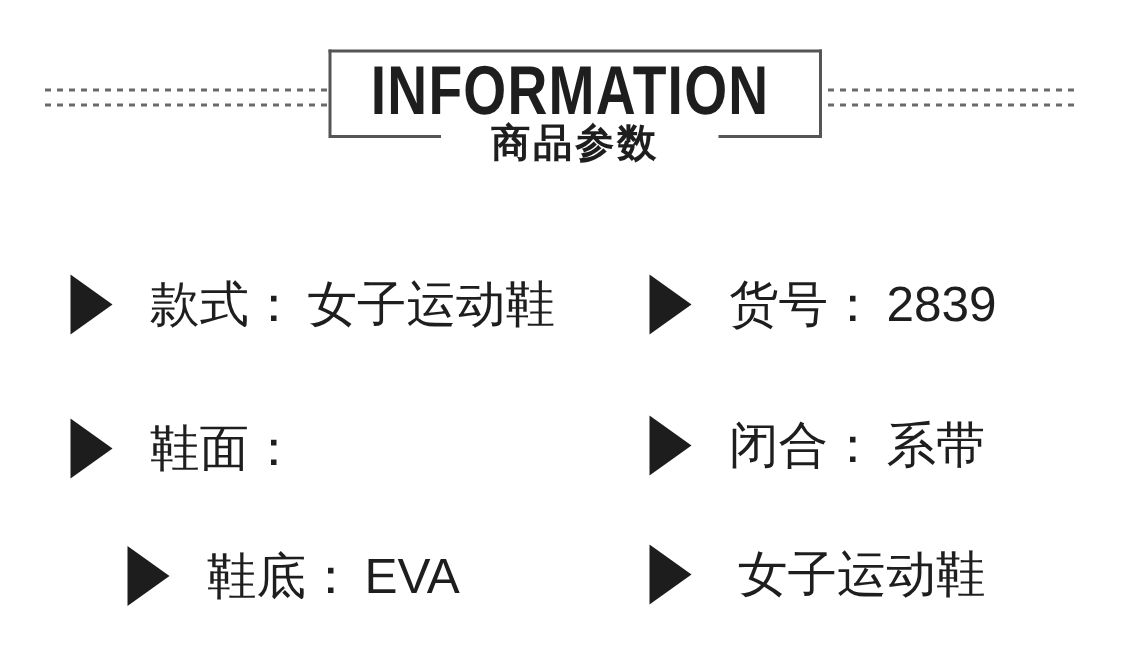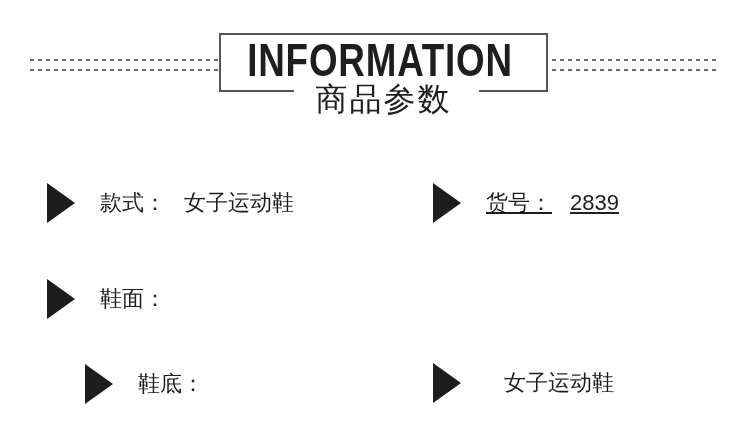--- a/index.html
+++ b/index.html
@@ -69,53 +69,54 @@
     background: var(--border);
   }
   .seg-left  { left: -2px;  width: 75px; }
   .seg-right { right: -2px; width: 69px; }
   .info-subtitle {
     position: absolute;
     left: 219px;
     top: 78px;
     width: 329px;
     text-align: center;
-    font-size: 32px;
+    font-size: 26px;
     letter-spacing: 2px;
     color: var(--text);
     background: transparent;
     white-space: nowrap;
+    font-weight: bold;
   }
 
   
   .param-item {
     position: absolute;
     display: flex;
     align-items: center;
     height: 40px;
     white-space: nowrap;
   }
   .tri {
     width: 0;
     height: 0;
     border-left: 28px solid var(--bullet);
     border-top: 20px solid transparent;
     border-bottom: 20px solid transparent;
     margin-right: 25px;
     flex: 0 0 auto;
   }
   .plabel, .pvalue {
-    font-size: 22px;
+    font-size: 33px;
     line-height: 40px;
     color: var(--text);
   }
-  .pvalue { margin-left: 18px; }
+  .pvalue { margin-left: 6px; }
 
   .pos-r1l { left: 47px;  top: 183px; }
-  .pos-r1r { left: 433px; top: 183px; text-decoration: underline; }
+  .pos-r1r { left: 433px; top: 183px; }
   .pos-r2l { left: 47px;  top: 279px; }
   .pos-r2r { left: 433px; top: 277px; }
   .pos-r3l { left: 47px;  top: 364px; padding-left: 38px; }
   .pos-r3r { left: 433px; top: 363px; }
 </style>
 </head>
 <body>
 
 <div class="page">
 
@@ -145,24 +146,30 @@
     <span class="tri"></span>
     <span class="plabel">货号：</span>
     <span class="pvalue">2839</span>
   </div>
 
   <div class="param-item pos-r2l">
     <span class="tri"></span>
     <span class="plabel">鞋面：</span>
   </div>
 
+  <div class="param-item pos-r2r">
+    <span class="tri"></span>
+    <span class="plabel">闭合：</span>
+    <span class="pvalue">系带</span>
+  </div>
 
   <div class="param-item pos-r3l">
     <span class="tri"></span>
     <span class="plabel">鞋底：</span>
+    <span class="pvalue">EVA</span>
   </div>
 
   <div class="param-item pos-r3r">
     <span class="tri"></span>
     <span class="pvalue">女子运动鞋</span>
   </div>
 
 </div>
 
 </body></html>

